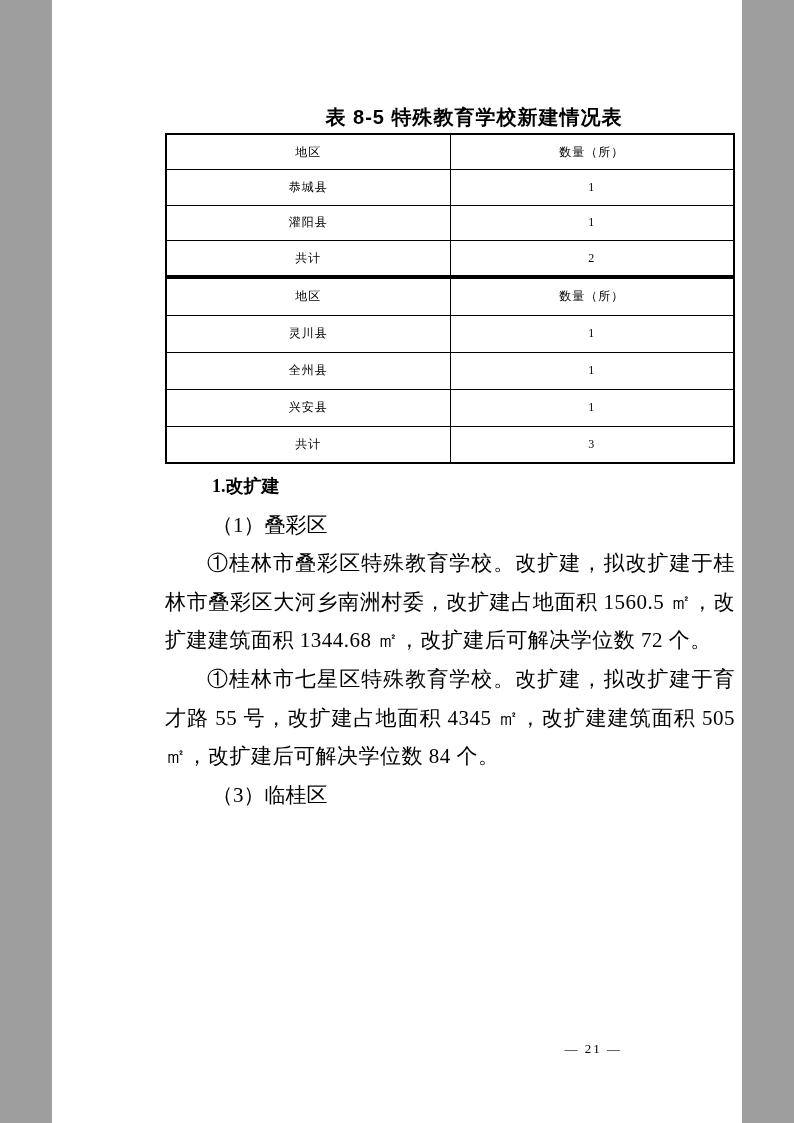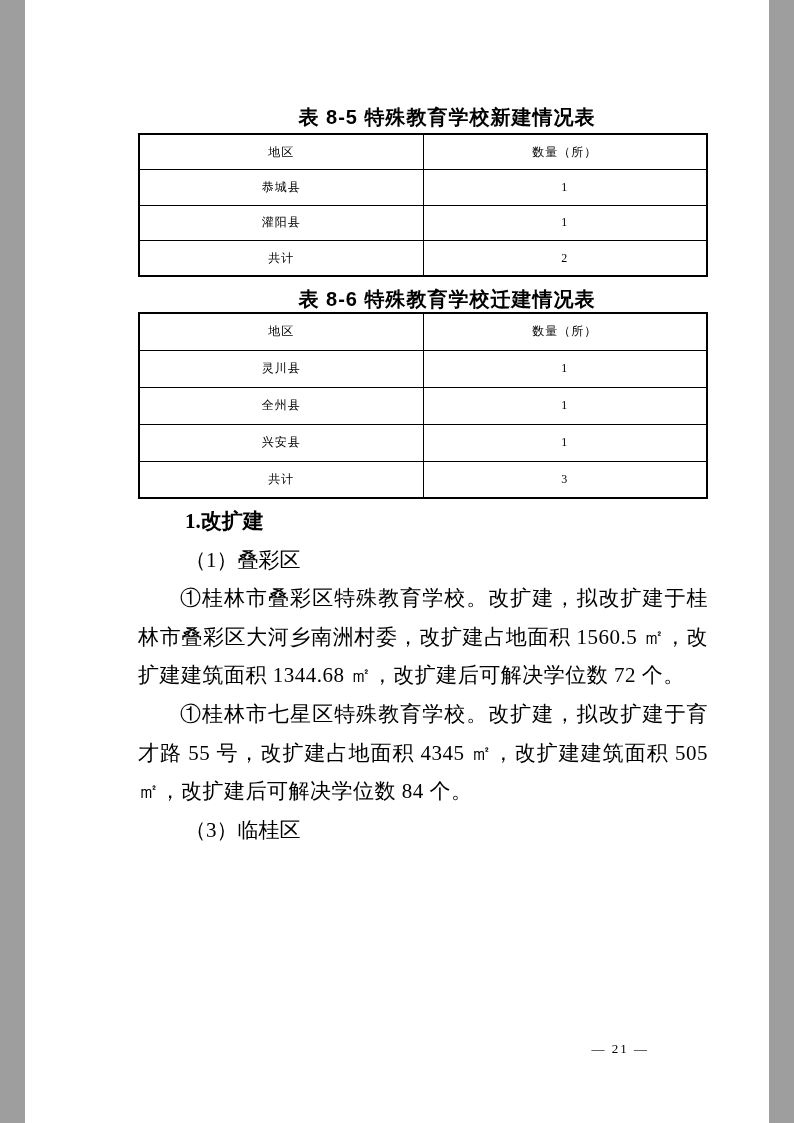--- a/index.html
+++ b/index.html
@@ -1,19 +1,19 @@
 <!DOCTYPE html>
 <html><head>
 <meta charset="utf-8">
 <style>
   * { margin:0; padding:0; box-sizing:border-box; }
   html,body { background:#9e9e9e; }
   .page {
     position:relative;
-    width:744px; height:1123px;
+    width:690px; height:1123px;
     margin:0 auto;
     background:#ffffff;
     color:#000;
     font-family:"Liberation Serif","DejaVu Serif",serif;
     overflow:hidden;
   }
   .content {
     position:absolute;
     left:113px; top:105px;
     width:570px;
@@ -50,21 +50,21 @@
   td.c2 { padding-right:70px; }
   td.c2h { padding-right:40px; }
   .body-block {
     margin-top:3px;
     font-size:21px;
     line-height:38.6px;
   }
   .h-main {
     font-weight:bold;
     padding-left:47px;
-    font-size:21px;
+    font-size:18px;
   }
   .h-sub {
     font-weight:normal;
     padding-left:47px;
     font-size:21px;
   }
   p.para {
     text-indent:42px;
     text-align:justify;
     letter-spacing:0.5px;
@@ -100,21 +100,20 @@
           <td class="c1">灌阳县</td>
           <td class="c2">1</td>
         </tr>
         <tr>
           <td class="c1">共计</td>
           <td class="c2">2</td>
         </tr>
       </tbody>
     </table>
 
-    <div class="table-title tt2">表 8-6 特殊教育学校迁建情况表</div>
 
     <table class="data-table t2">
       <tbody>
         <tr>
           <td class="c1">地区</td>
           <td class="c2 c2h">数量（所）</td>
         </tr>
         <tr>
           <td class="c1">灵川县</td>
           <td class="c2">1</td>

